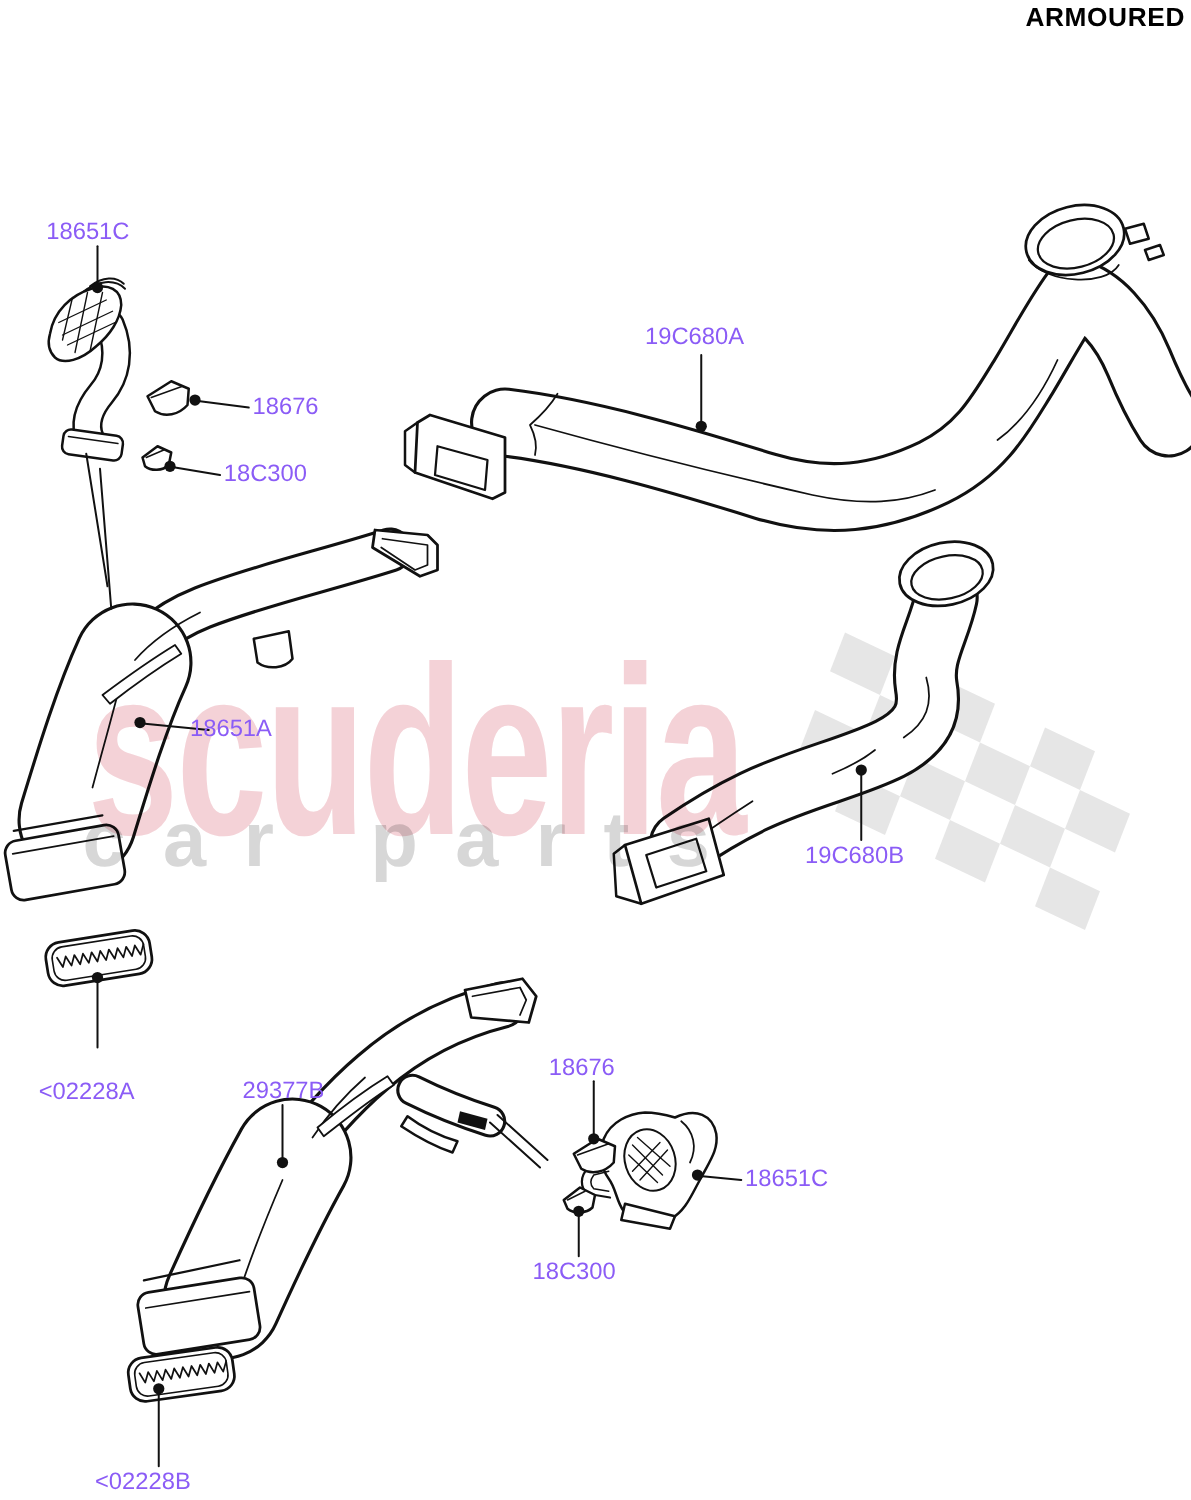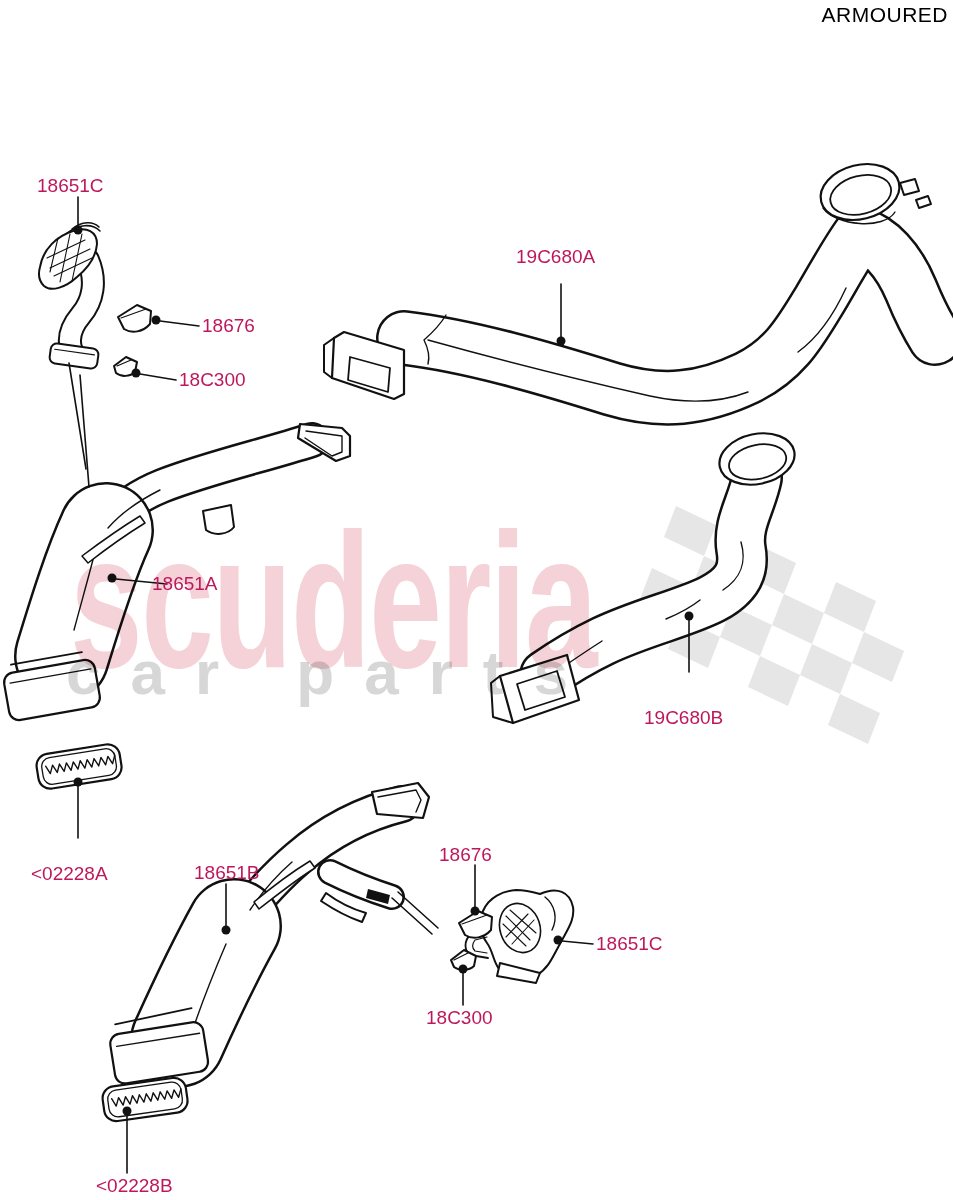--- a/index.html
+++ b/index.html
@@ -4,24 +4,24 @@
 <style>
   html,body{margin:0;padding:0}
   body{
     width:953px;height:1200px;position:relative;background:#fff;overflow:hidden;
     font-family:"Liberation Sans",sans-serif;
   }
   #art{position:absolute;left:0;top:0;z-index:1}
   #overlay{position:absolute;left:0;top:0;z-index:5;pointer-events:none}
   #title{
     position:absolute;top:3px;right:5px;z-index:6;
-    font-size:21px;font-weight:normal;color:#000;letter-spacing:.5px;
+    font-size:21px;font-weight:bold;color:#000;letter-spacing:.5px;
   }
   .plabel{
-    position:absolute;z-index:6;color:#be185d;font-size:19px;line-height:1;
+    position:absolute;z-index:6;color:#8b5cf6;font-size:19px;line-height:1;
     white-space:nowrap;cursor:pointer;
   }
   #wm-brand{
     position:absolute;left:70px;top:505px;z-index:3;
     font-size:192px;font-weight:bold;line-height:1;letter-spacing:-2px;
     color:#f4d2d7;transform:scaleX(.68);transform-origin:0 0;
     mix-blend-mode:multiply;pointer-events:none;
   }
   #wm-tagline{
     position:absolute;left:66px;top:642px;z-index:3;
@@ -237,21 +237,21 @@
     <circle cx="463" cy="969" r="4.5"></circle>
     <circle cx="127" cy="1111" r="4.5"></circle>
   </g>
 </svg>
 
 <div id="title">ARMOURED</div>
 
 <div class="plabel" style="left:37px;top:176px">18651C</div>
 <div class="plabel" style="left:202px;top:316px">18676</div>
 <div class="plabel" style="left:179px;top:370px">18C300</div>
-<div class="plabel" style="left:516px;top:247px">19C680A</div>
+<div class="plabel" style="left:516px;top:260px">19C680A</div>
 <div class="plabel" style="left:152px;top:574px">18651A</div>
-<div class="plabel" style="left:644px;top:708px">19C680B</div>
+<div class="plabel" style="left:644px;top:675px">19C680B</div>
 <div class="plabel" style="left:31px;top:864px">&lt;02228A</div>
-<div class="plabel" style="left:194px;top:863px">18651B</div>
+<div class="plabel" style="left:194px;top:863px">29377B</div>
 <div class="plabel" style="left:439px;top:845px">18676</div>
 <div class="plabel" style="left:596px;top:934px">18651C</div>
 <div class="plabel" style="left:426px;top:1008px">18C300</div>
-<div class="plabel" style="left:96px;top:1176px">&lt;02228B</div>
+<div class="plabel" style="left:76px;top:1176px">&lt;02228B</div>
 
 </body></html>

